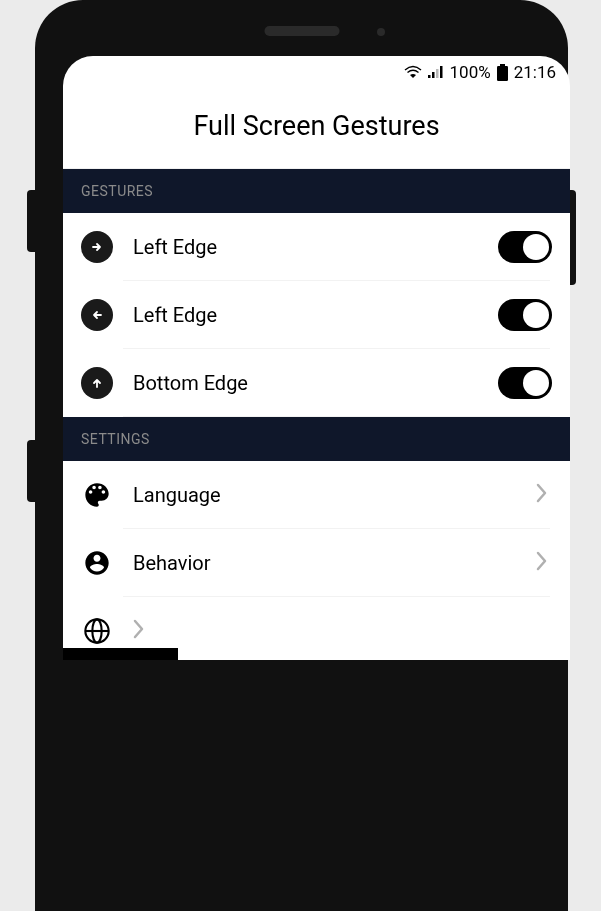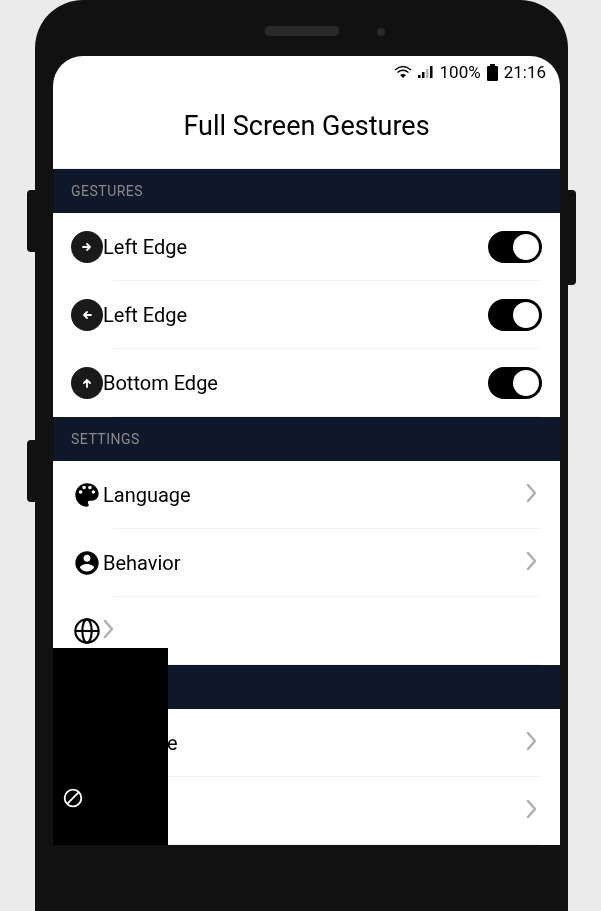--- a/index.html
+++ b/index.html
@@ -67,24 +67,24 @@
       top: 28px;
       left: 50%;
       transform: translateX(75px);
       width: 8px;
       height: 8px;
       background: #2a2a2a;
       border-radius: 50%;
     }
     .screen {
       position: absolute;
-      left: 18px;
+      left: 28px;
       top: 56px;
       width: 507px;
-      height: 789px;
+      height: 604px;
       background: #fff;
       border-radius: 30px 30px 0 0;
       overflow: hidden;
     }
     .status-bar {
       height: 32px;
       display: flex;
       justify-content: flex-end;
       align-items: center;
       padding: 0 14px;
@@ -109,20 +109,21 @@
       color: #8b8b8b;
       font-size: 14px;
       letter-spacing: 0.5px;
       padding: 14px 18px;
     }
     .list-item {
       display: flex;
       align-items: center;
       padding: 18px 18px;
       background: #fff;
+      gap: 20px;
       position: relative;
     }
     .list-item::after {
       content: '';
       position: absolute;
       bottom: 0;
       left: 60px;
       right: 20px;
       height: 1px;
       background: #f2f2f2;

